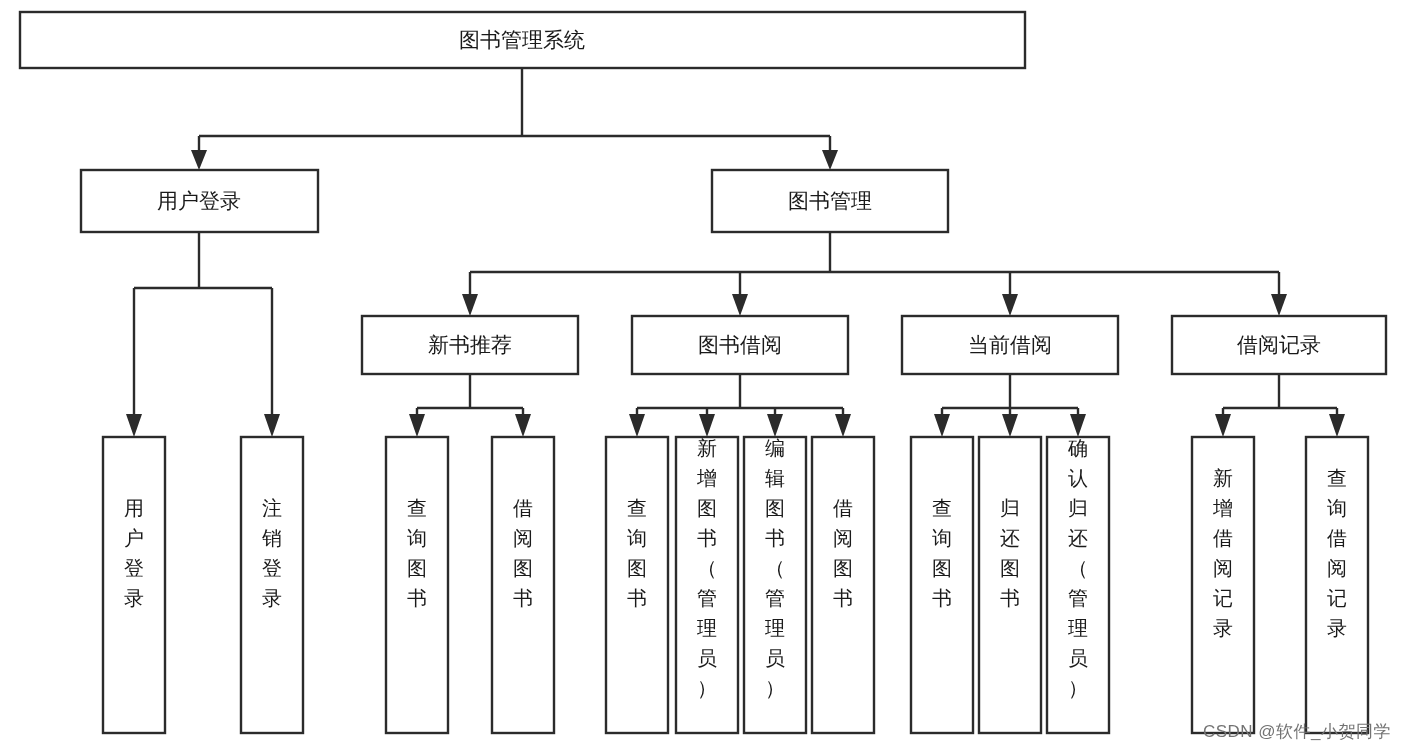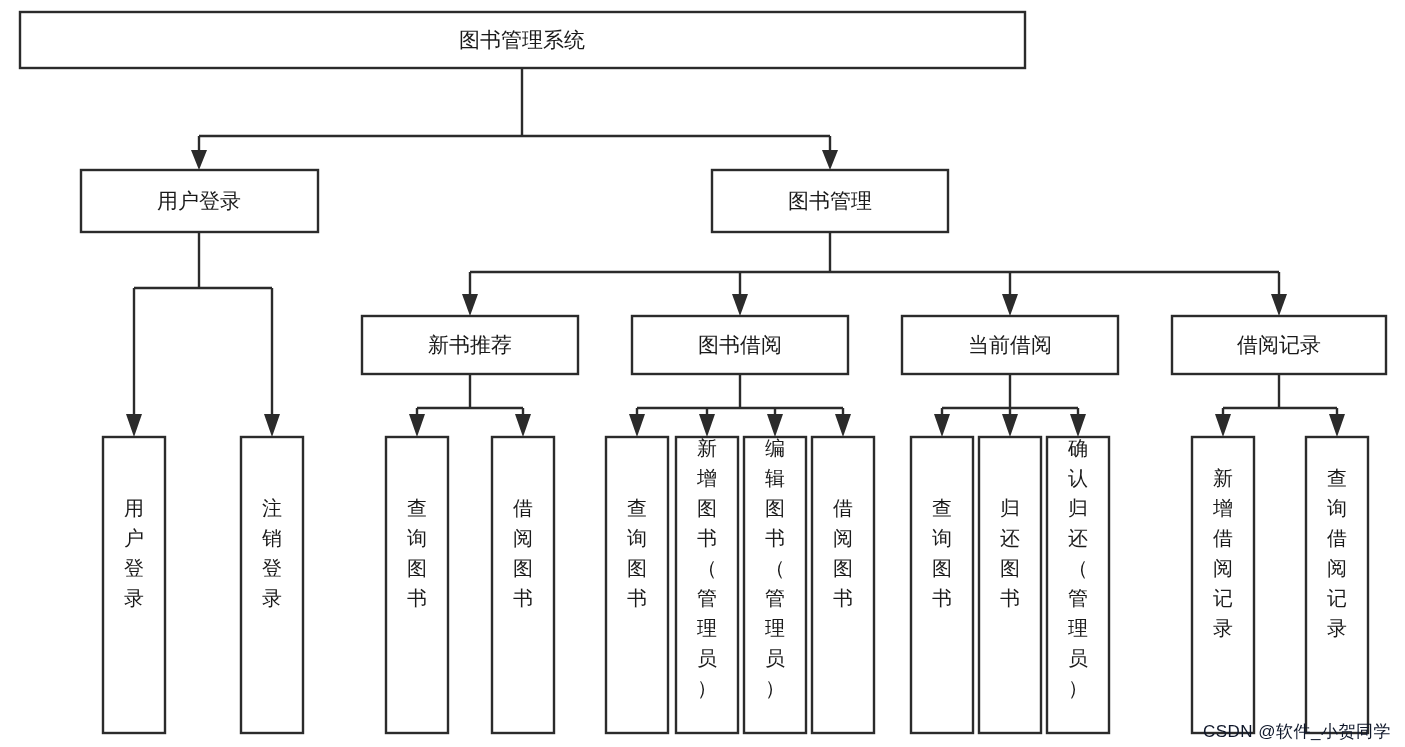--- a/index.html
+++ b/index.html
@@ -55,21 +55,21 @@
     fill: #1a1a1a;
     font-size: 20px;
     text-anchor: middle;
   }
   .watermark-text {
     position: absolute;
     right: 14px;
     bottom: 4px;
     font-family: "Liberation Sans", "DejaVu Sans", sans-serif;
     font-size: 17px;
-    color: #0f172a;
+    color: #737373;
     letter-spacing: 0.5px;
     white-space: nowrap;
     user-select: none;
   }
 </style>
 </head>
 <body>
 
 <div id="diagram-root">
 

